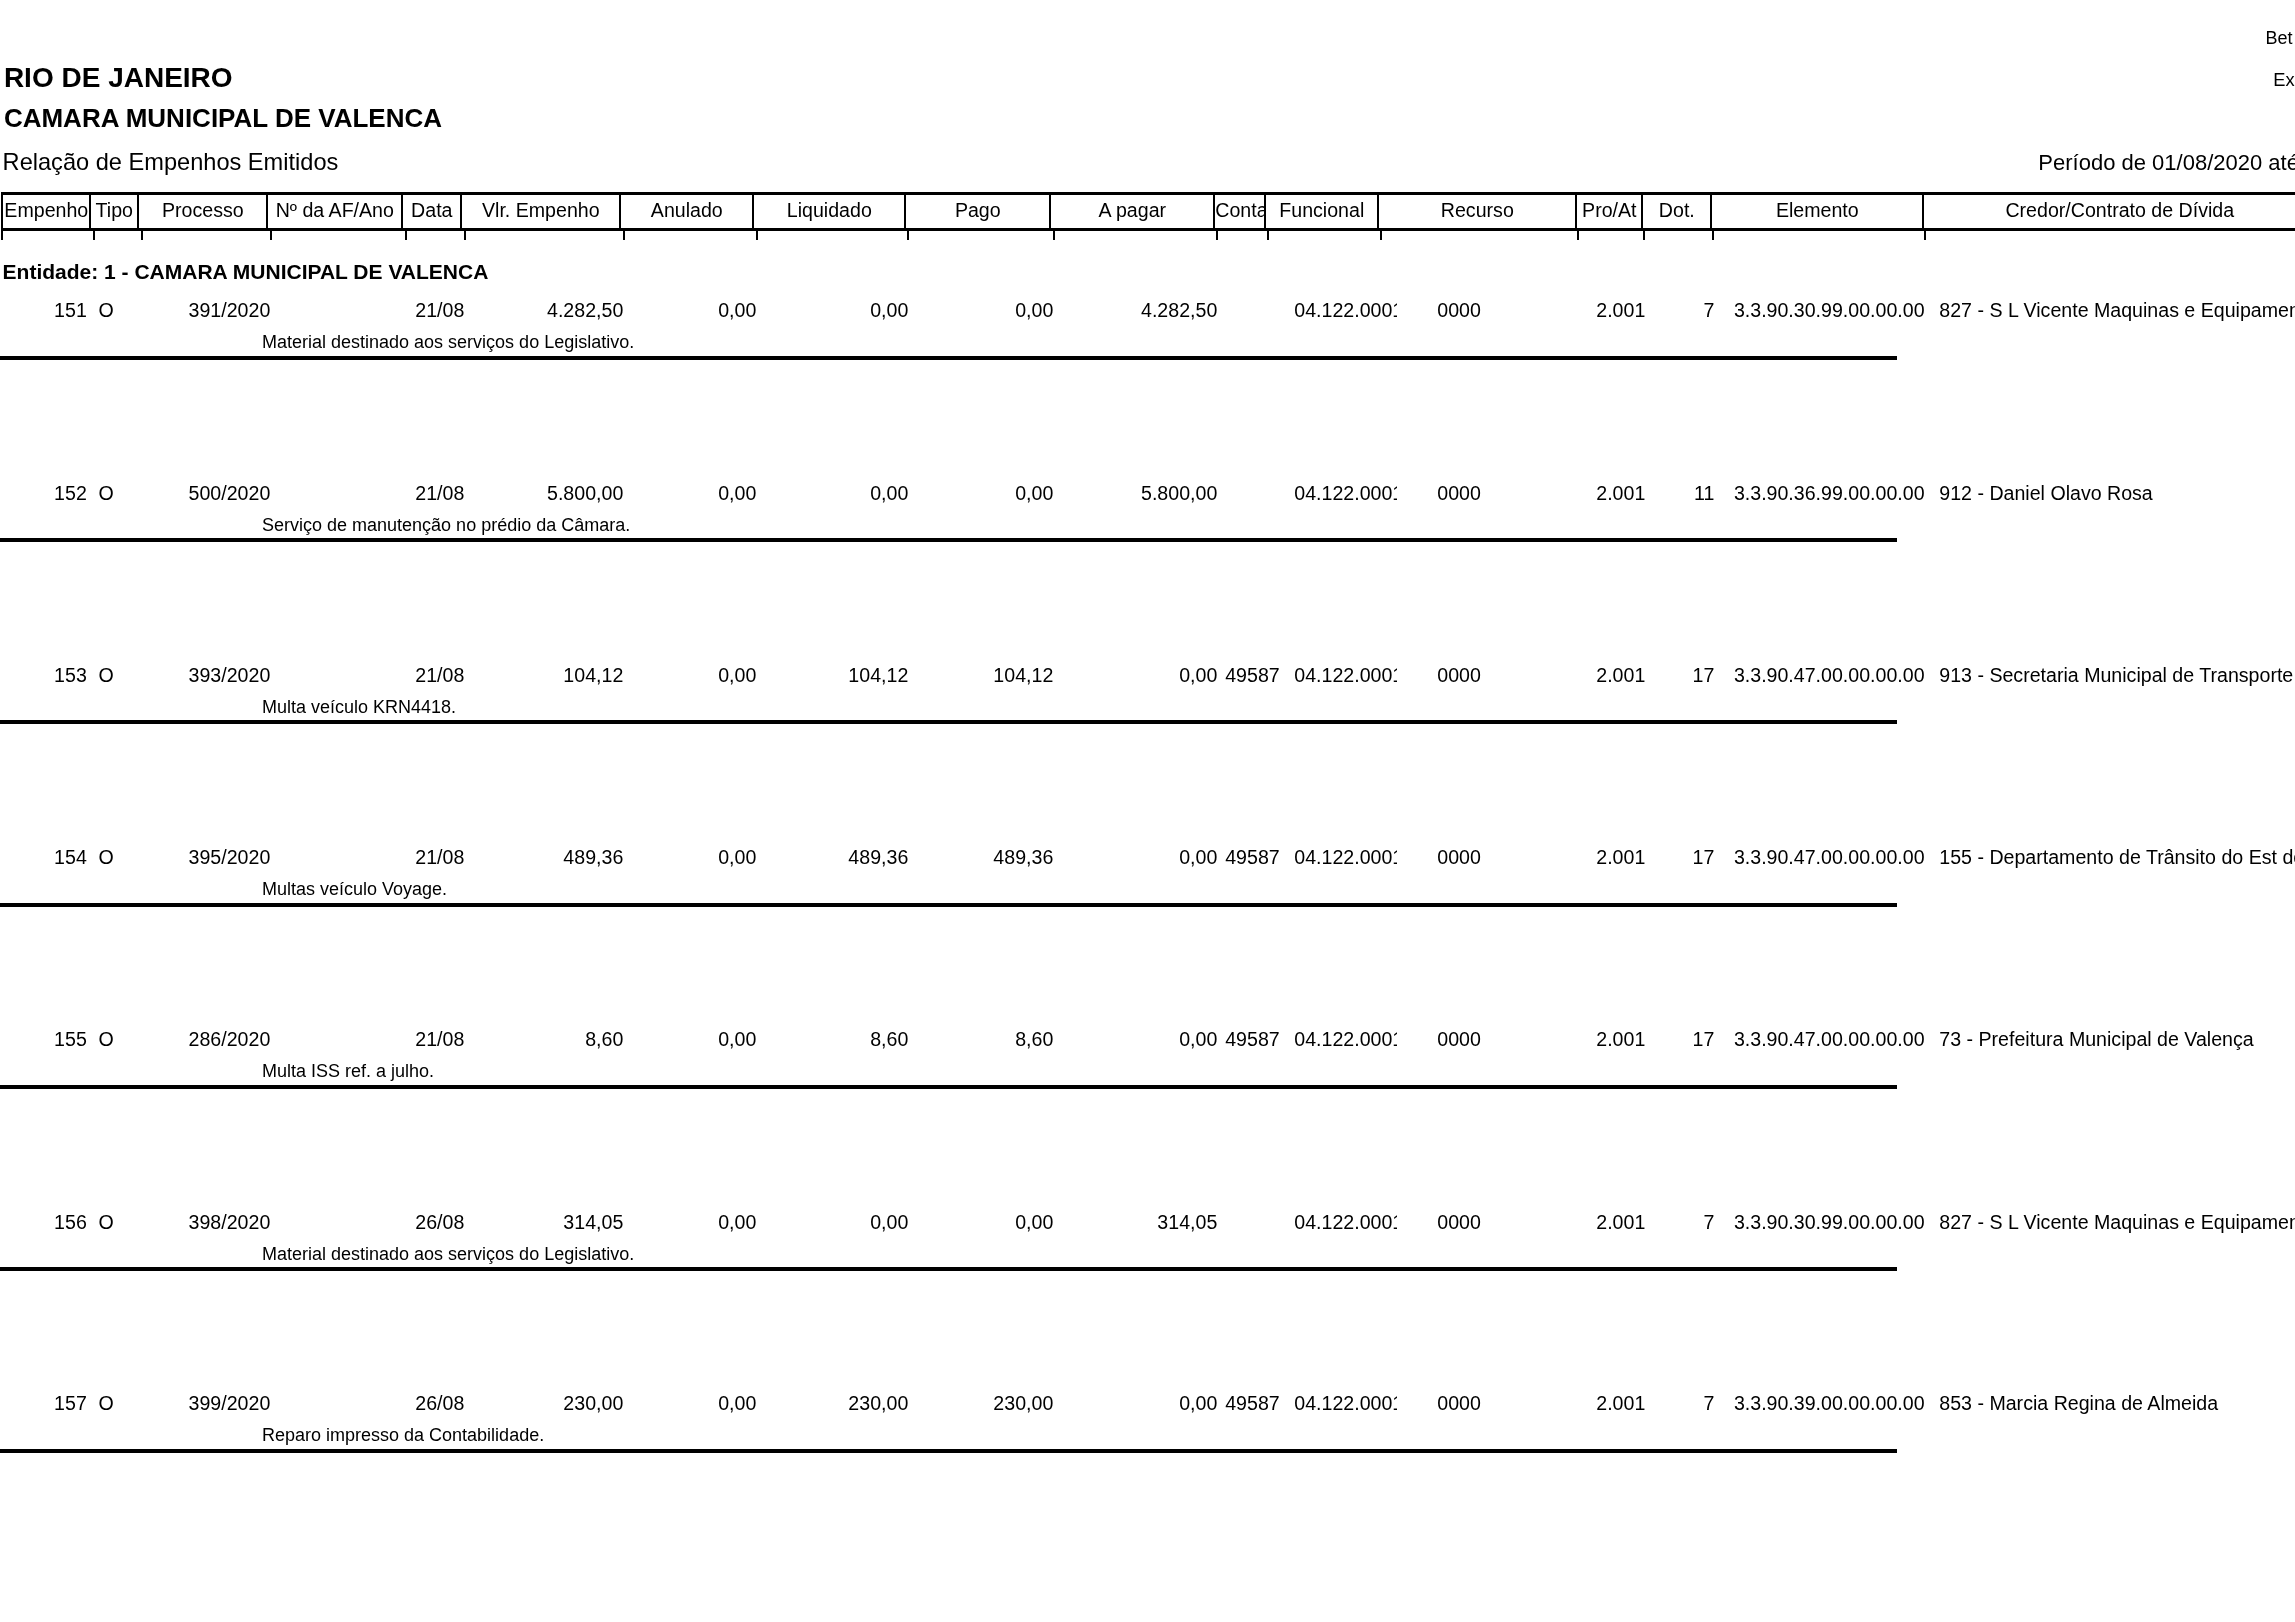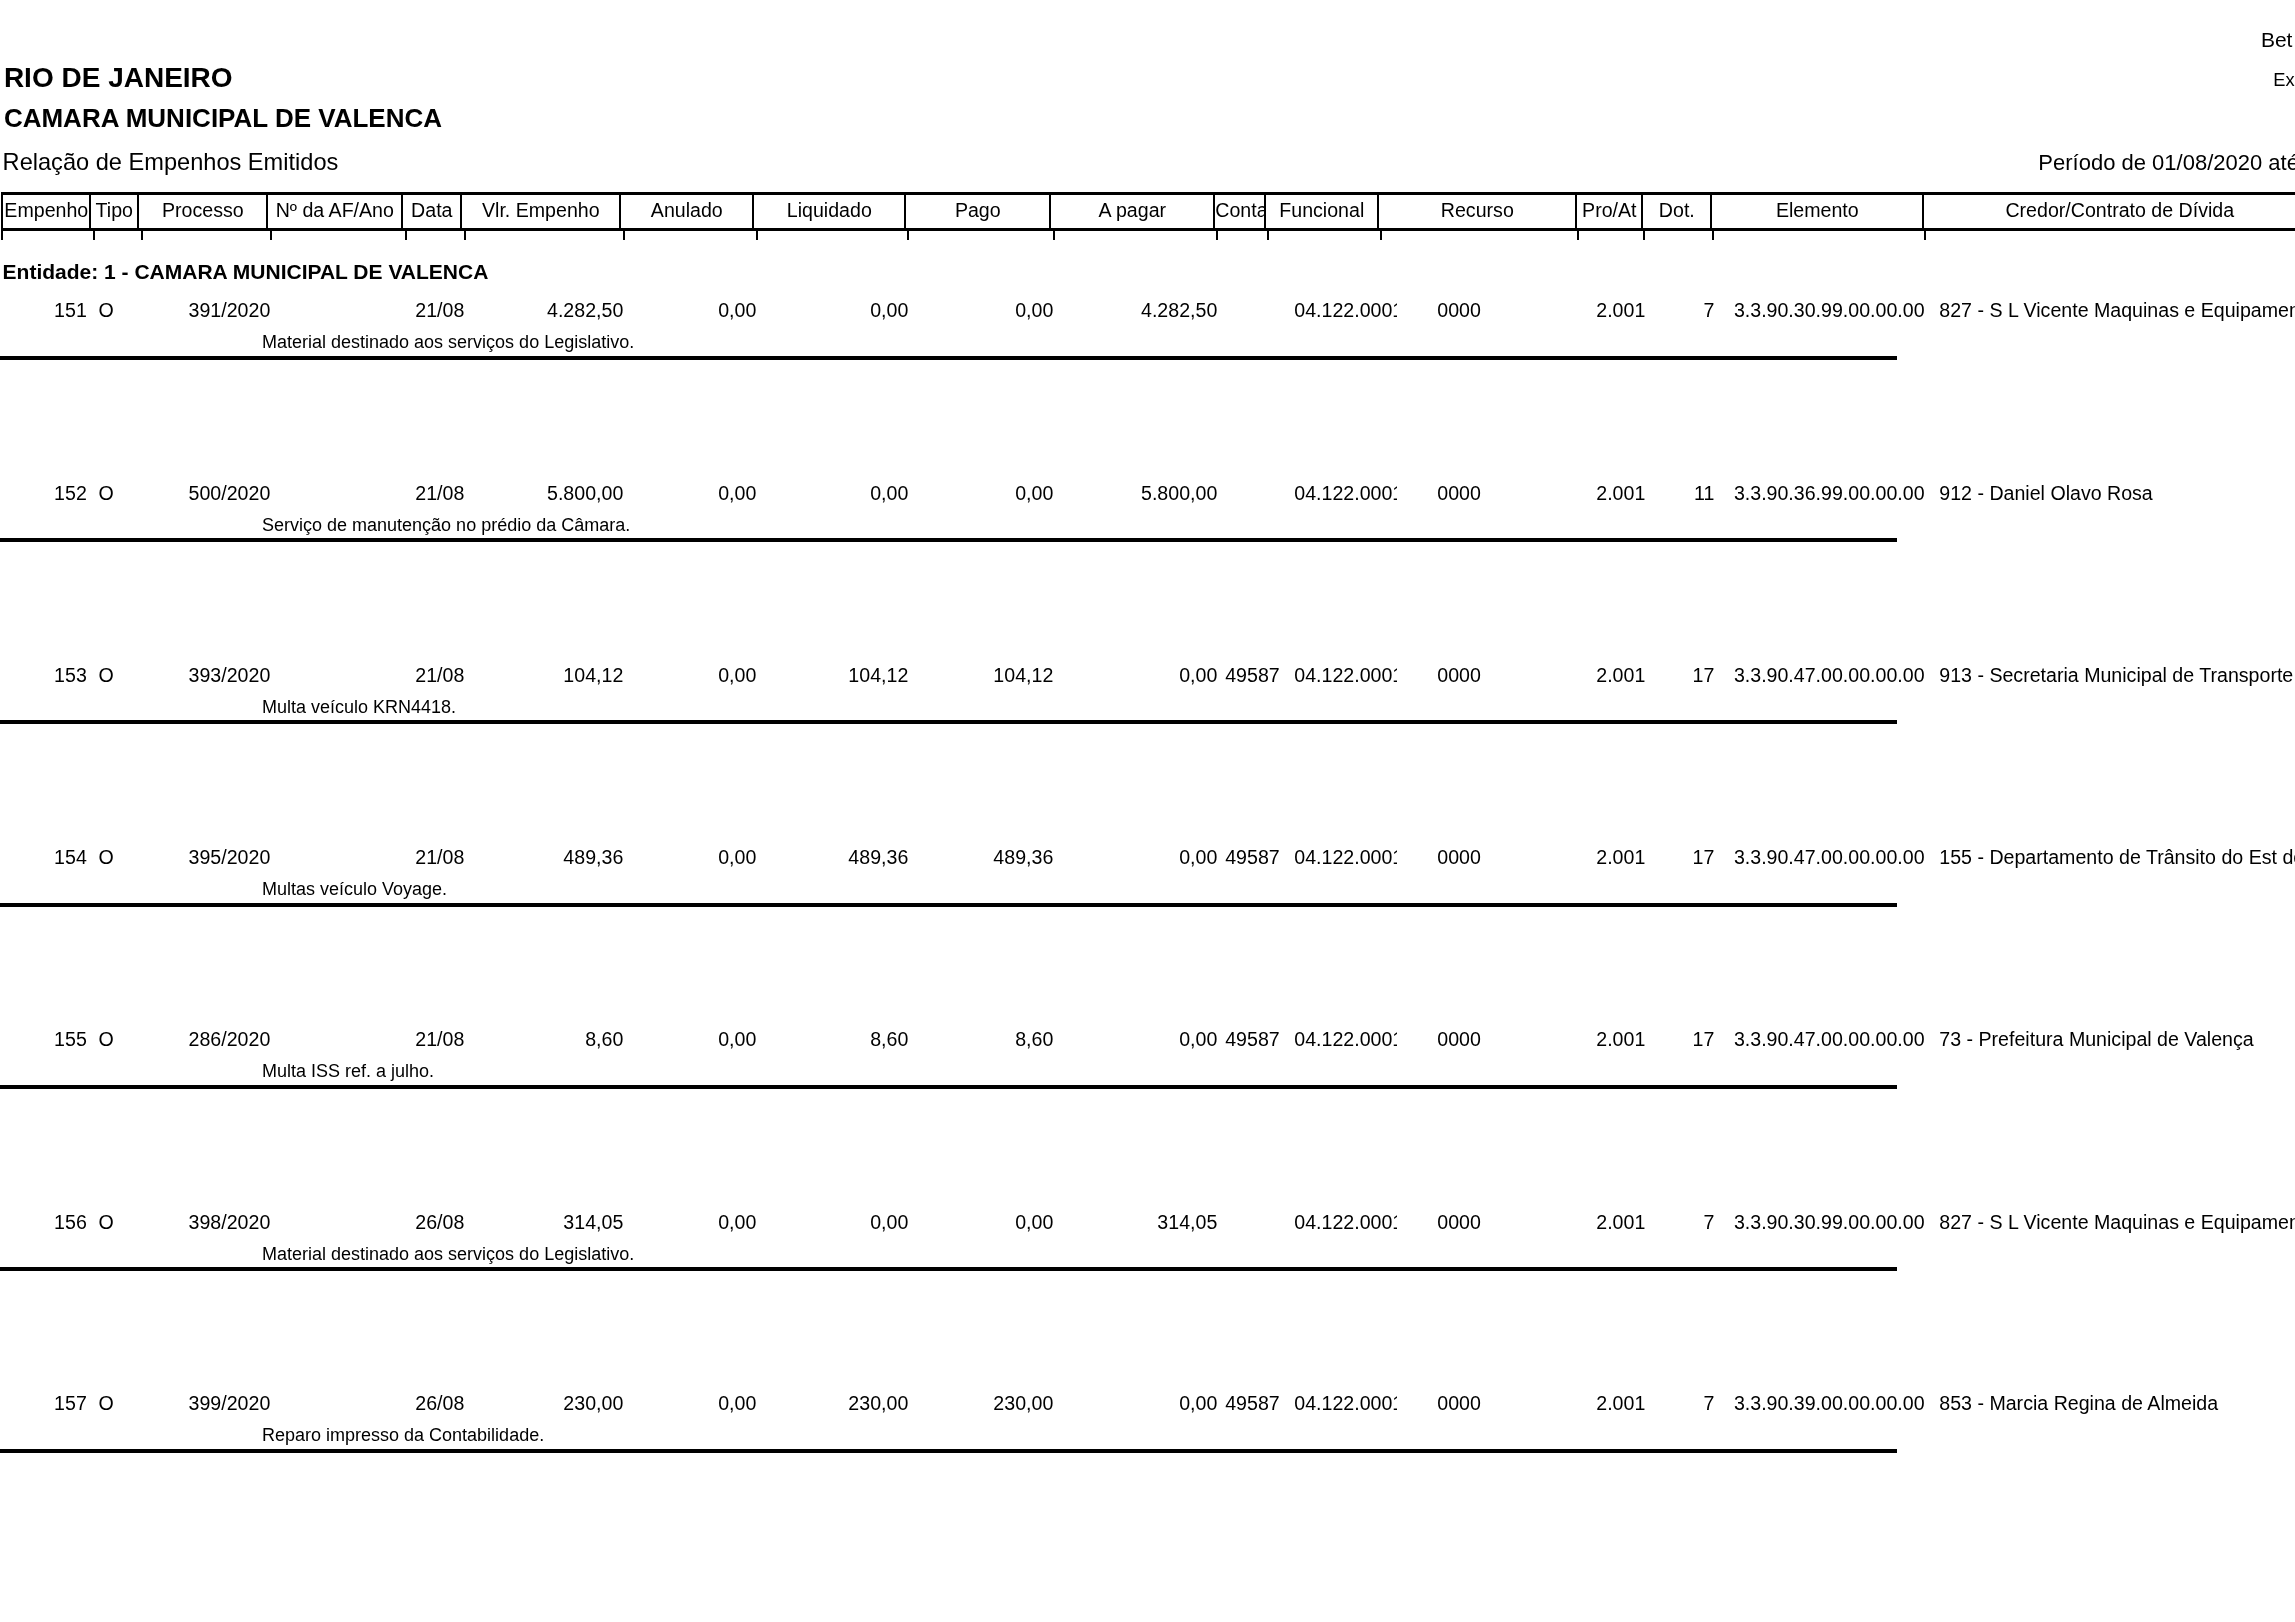--- a/index.html
+++ b/index.html
@@ -1,20 +1,20 @@
 <!DOCTYPE html>
 <html style="font-size:10.5px"><head>
 <meta charset="utf-8">
 <style>
   * { margin:0; padding:0; box-sizing:border-box; }
   html,body { width:2295px; height:1622px; background:#ffffff; overflow:hidden;
               font-family:"Liberation Sans", sans-serif; color:#000; }
   .abs { position:absolute; }
   
-  .corner1 { top:27.5px; right:2.6px; font-size:21px; white-space:nowrap; }
+  .corner1 { top:27.5px; right:2.6px; font-size:18px; white-space:nowrap; }
   .corner2 { top:69px; right:-9.8px; font-size:18.3px; white-space:nowrap; }
   
   .title1 { top:62px;  left:3.9px; font-size:28px; font-weight:bold; white-space:nowrap; }
   .title2 { top:103px; left:3.9px; font-size:26px; font-weight:bold; white-space:nowrap; }
   .subtitle { top:149px; left:2.6px; font-size:23.6px; white-space:nowrap; }
   .periodo  { top:150px; right:-3.9px; font-size:22px; white-space:nowrap; }
   
   #table-header { top:192px; left:1.3px; width:2316px; height:39px;
                   border-top:3.9px solid #000; border-bottom:3.9px solid #000;
                   display:grid; align-items:stretch; }

